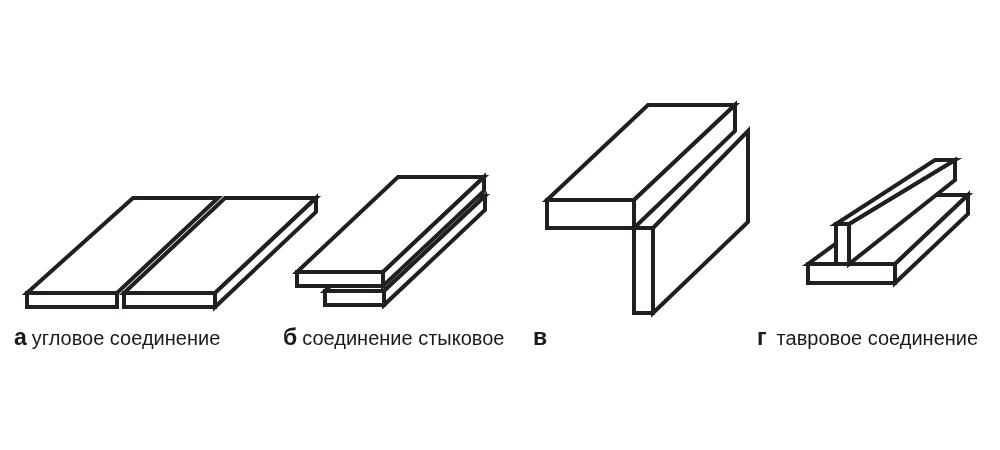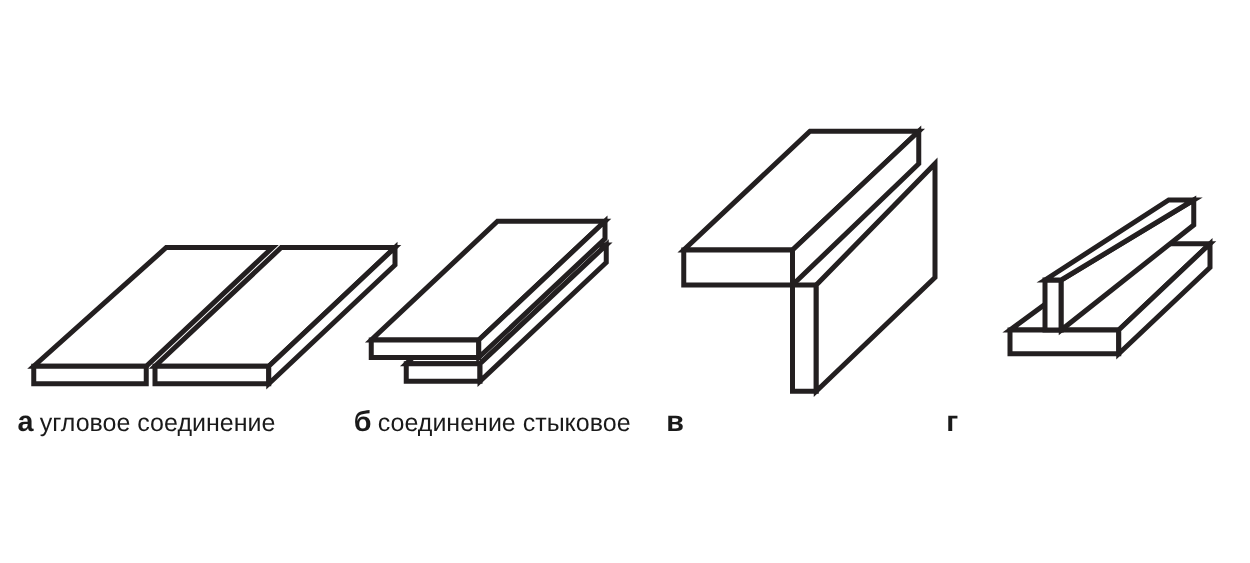--- a/index.html
+++ b/index.html
@@ -137,16 +137,17 @@
       <span class="letter">б</span>
       <span class="text">соединение стыковое</span>
     </div>
 
     <div class="caption" id="cap-v">
       <span class="letter">в</span>
     </div>
 
     <div class="caption" id="cap-g">
       <span class="letter">г</span>
+      <span class="text">тавровое соединение</span>
     </div>
 
   </div>
 </div>
 
 </body></html>

